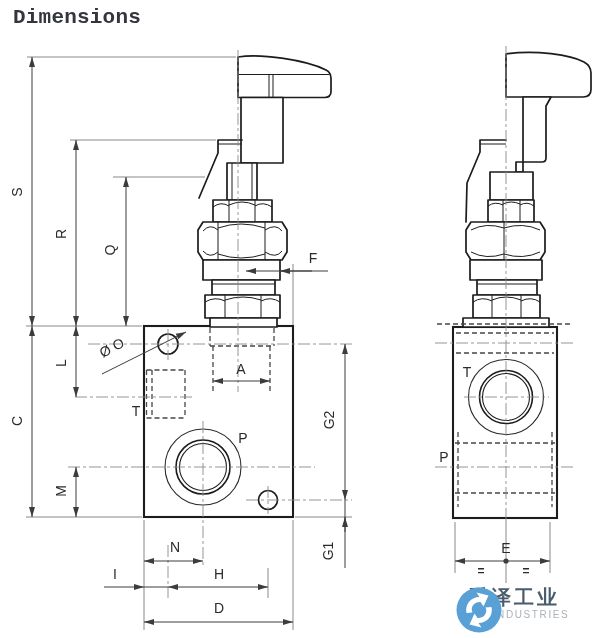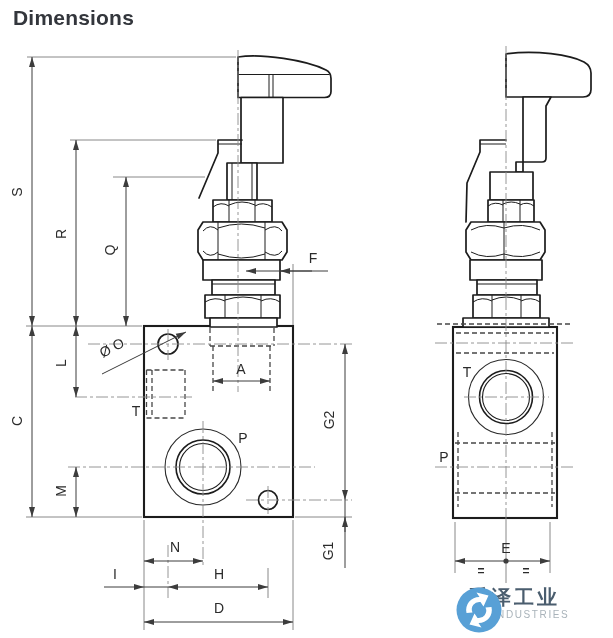--- a/index.html
+++ b/index.html
@@ -1,18 +1,18 @@
 <!DOCTYPE html>
 <html><head>
 <meta charset="utf-8">
 <style>
   html,body{margin:0;padding:0;background:#ffffff;}
   body{width:613px;height:638px;position:relative;font-family:"Liberation Sans",sans-serif;overflow:hidden;}
   #stage{position:absolute;inset:0;}
-  .page-title{position:absolute;left:13px;top:6px;font-size:21px;font-weight:bold;color:#33363c;letter-spacing:.2px;}
+  .page-title{position:absolute;left:13px;top:6px;font-size:21px;font-weight:bold;color:#33363c;letter-spacing:.2px;font-family:Liberation Mono, monospace;}
   svg{position:absolute;left:0;top:0;}
   
   .outline{stroke:#1c1c1c;stroke-width:1.7;fill:#ffffff;stroke-linejoin:round;stroke-linecap:round;}
   .outline-nf{stroke:#1c1c1c;stroke-width:1.7;fill:none;stroke-linejoin:round;stroke-linecap:round;}
   .body{stroke:#1c1c1c;stroke-width:2.1;fill:#ffffff;}
   .thin{stroke:#1c1c1c;stroke-width:1;fill:none;}
   .hid{stroke:#474747;stroke-width:1.3;stroke-dasharray:5 3;fill:none;}
   .cen{stroke:#8a8a8a;stroke-width:.9;stroke-dasharray:12 3 3 3;fill:none;}
   .ext{stroke:#7c7c7c;stroke-width:.9;fill:none;}
   .dim{stroke:#3c3c3c;stroke-width:1;fill:none;}

